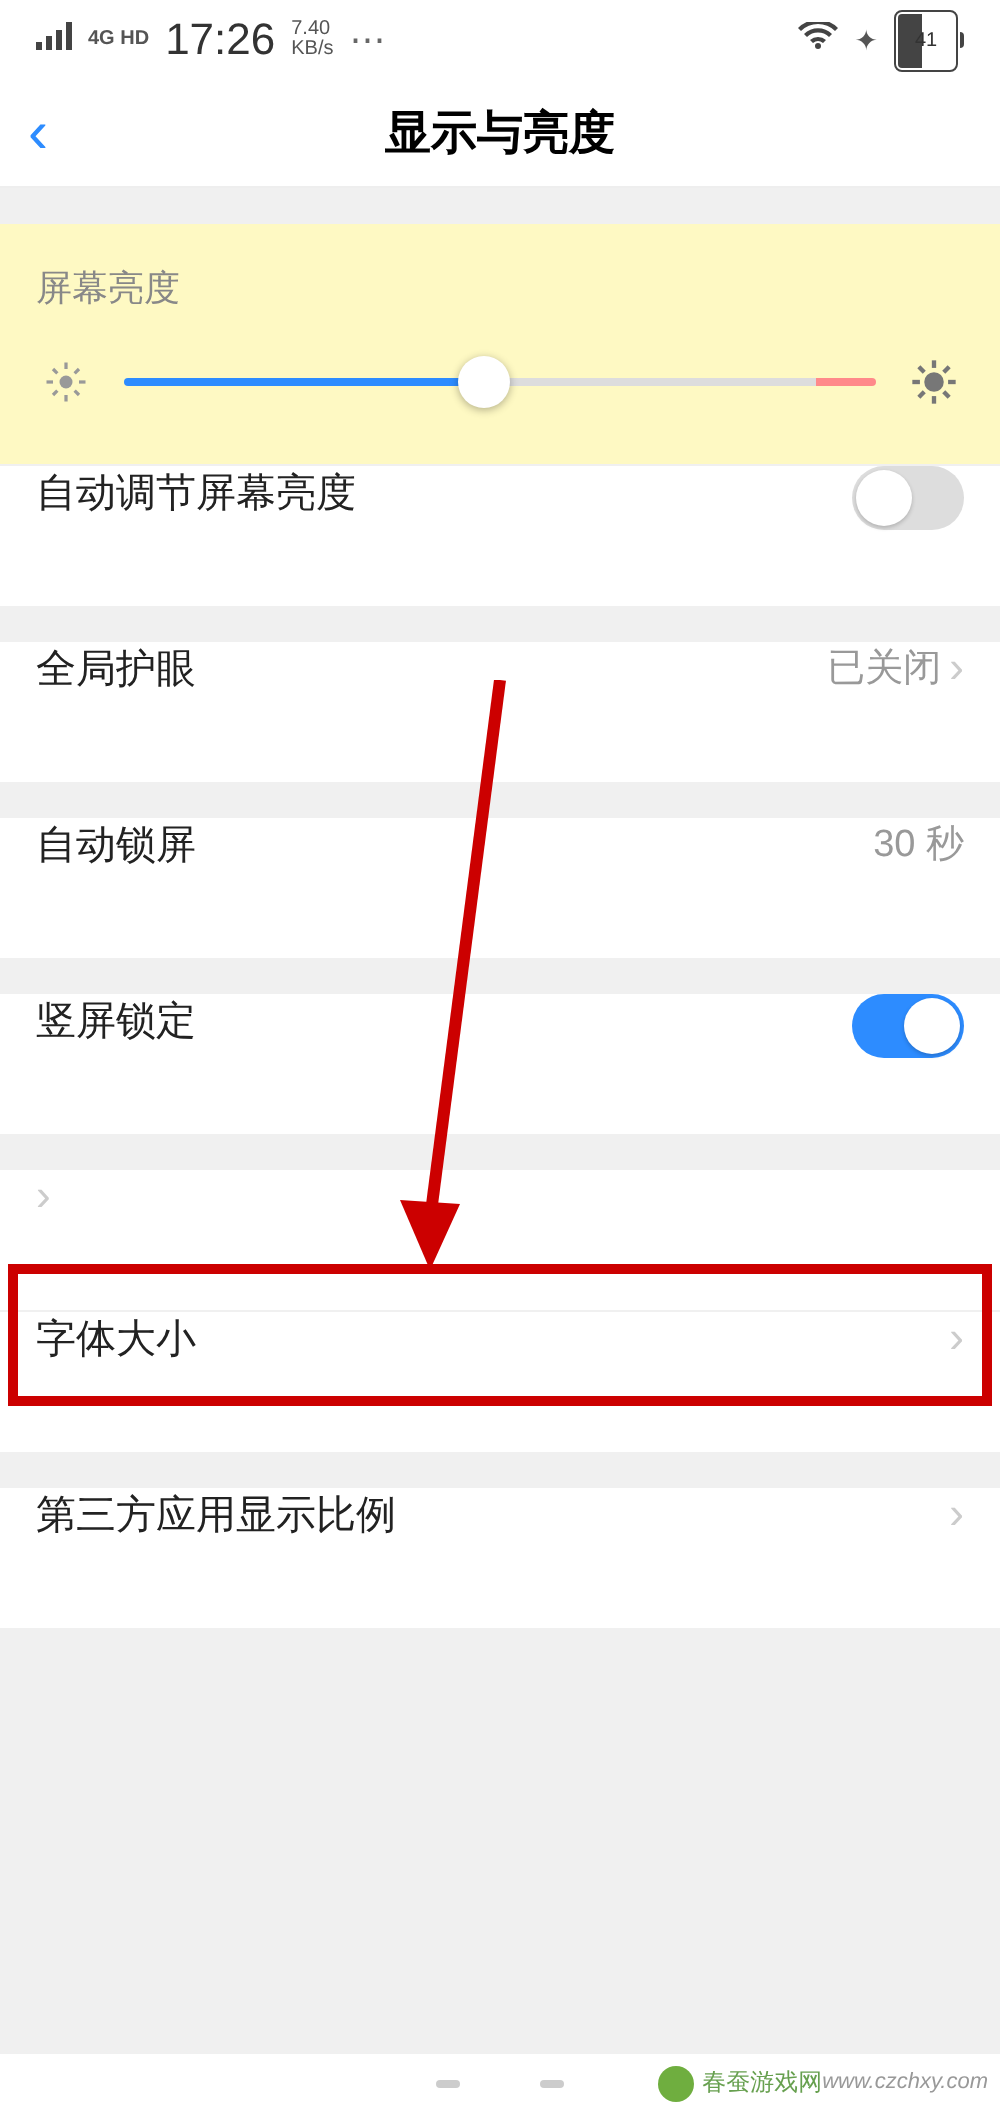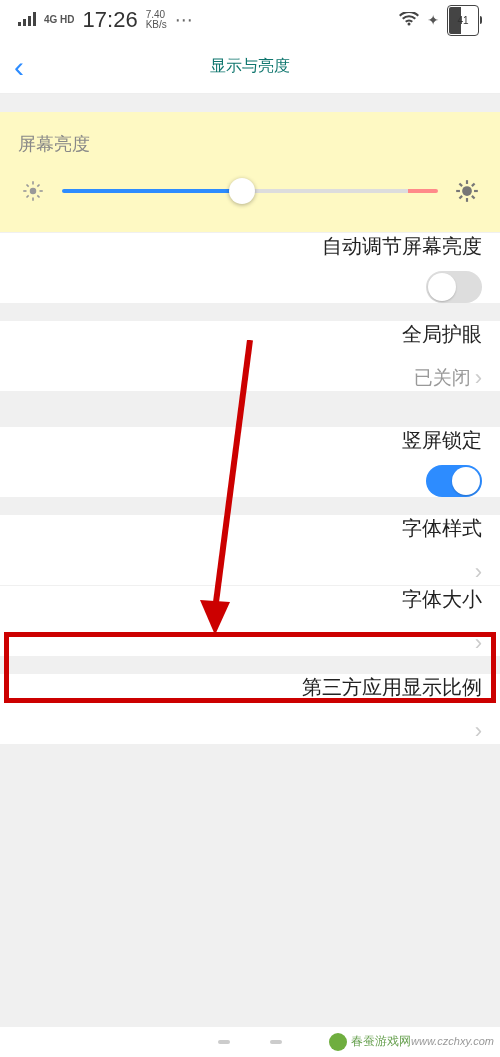--- a/index.html
+++ b/index.html
@@ -38,40 +38,40 @@
     .battery-pct { position: absolute; left: 0; right: 0; text-align: center; font-size: 10px; color: #333; }
     .nav-header {
       height: 54px;
       background: #fff;
       display: flex;
       align-items: center;
       position: relative;
       border-bottom: 1px solid #eee;
     }
     .back-btn { position: absolute; left: 14px; font-size: 30px; color: #2d8cff; font-weight: 300; }
-    .nav-title { width: 100%; text-align: center; font-size: 16px; font-weight: 400; color: #0f766e; }
+    .nav-title { width: 100%; text-align: center; font-size: 23px; font-weight: 700; color: #000000; }
     .content { }
     .section-gap { height: 18px; }
     .brightness-block { background: #fef9c3; padding: 20px 18px 26px; }
     .section-label { font-size: 18px; color: #888; margin-bottom: 20px; }
     .brightness-slider { display: flex; align-items: center; gap: 14px; }
     .sun-icon { width: 30px; height: 30px; display: flex; align-items: center; justify-content: center; }
     .sun-icon svg { width: 26px; height: 26px; }
     .slider-track {
       flex: 1; height: 4px; border-radius: 2px; position: relative;
       background: linear-gradient(to right, #2d8cff 0%, #2d8cff 48%, #ddd 48%, #ddd 92%, #ff8a8a 92%, #ff8a8a 100%);
     }
     .slider-thumb {
       position: absolute; left: 48%; top: 50%; transform: translate(-50%, -50%);
       width: 26px; height: 26px; border-radius: 50%; background: #fff;
       box-shadow: 0 1px 4px rgba(0,0,0,0.3);
     }
     .row {
-      background: #fff; height: 70px; display: flex; align-items: flex-end;
-      justify-content: space-between; padding: 0 18px; font-size: 20px; flex-direction: column;
+      background: #fff; height: 70px; display: flex; align-items: flex-start;
+      justify-content: space-between; padding: 0 18px; font-size: 20px;
     }
     .row .label { color: #222; }
     .row .value { color: #999; font-size: 19px; display: flex; align-items: center; gap: 4px; }
     .chevron { color: #ccc; font-size: 22px; font-weight: 300; }
     .toggle { width: 56px; height: 32px; border-radius: 16px; position: relative; }
     .toggle.off { background: #ddd; }
     .toggle.on { background: #2d8cff; }
     .toggle-knob { width: 28px; height: 28px; border-radius: 50%; background: #fff; position: absolute; top: 2px; box-shadow: 0 1px 2px rgba(0,0,0,0.2); }
     .toggle.off .toggle-knob { left: 2px; }
     .toggle.on .toggle-knob { right: 2px; }
@@ -189,34 +189,37 @@
   <div class="row">
     <span class="label">全局护眼</span>
     <span class="value">
       <span>已关闭</span>
       <span class="chevron">›</span>
     </span>
   </div>
 
   <div class="section-gap"></div>
 
+  <div class="row">
+    <span class="label">自动锁屏</span>
+    <span class="value">30 秒</span>
+  </div>
 
   <div class="section-gap"></div>
 
   <div class="row">
     <span class="label">竖屏锁定</span>
     <div class="toggle on">
         <div class="toggle-knob"></div>
       </div>
   </div>
 
   <div class="section-gap"></div>
 
   <div class="row">
-    <span class="label">字体样式</span>
     <span class="chevron">›</span>
   </div>
   <div class="sep"></div>
 
   <div class="row">
     <span class="label">字体大小</span>
     <span class="chevron">›</span>
   </div>
 
   <div class="section-gap"></div>

